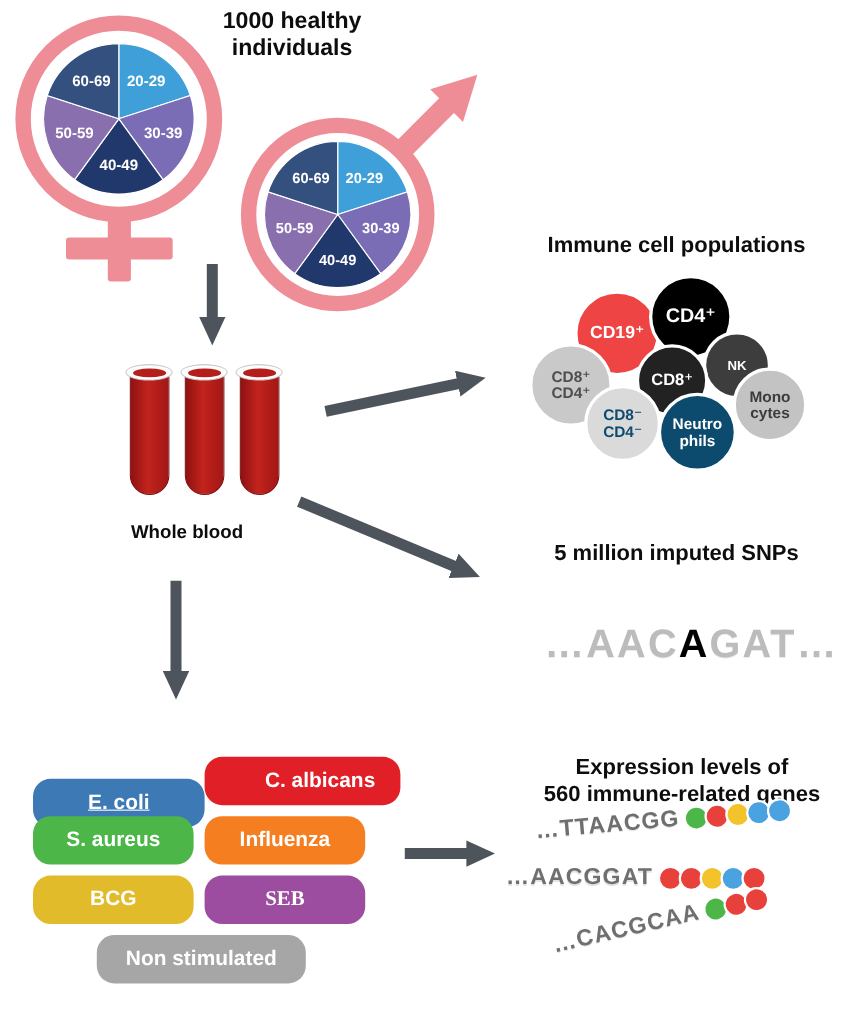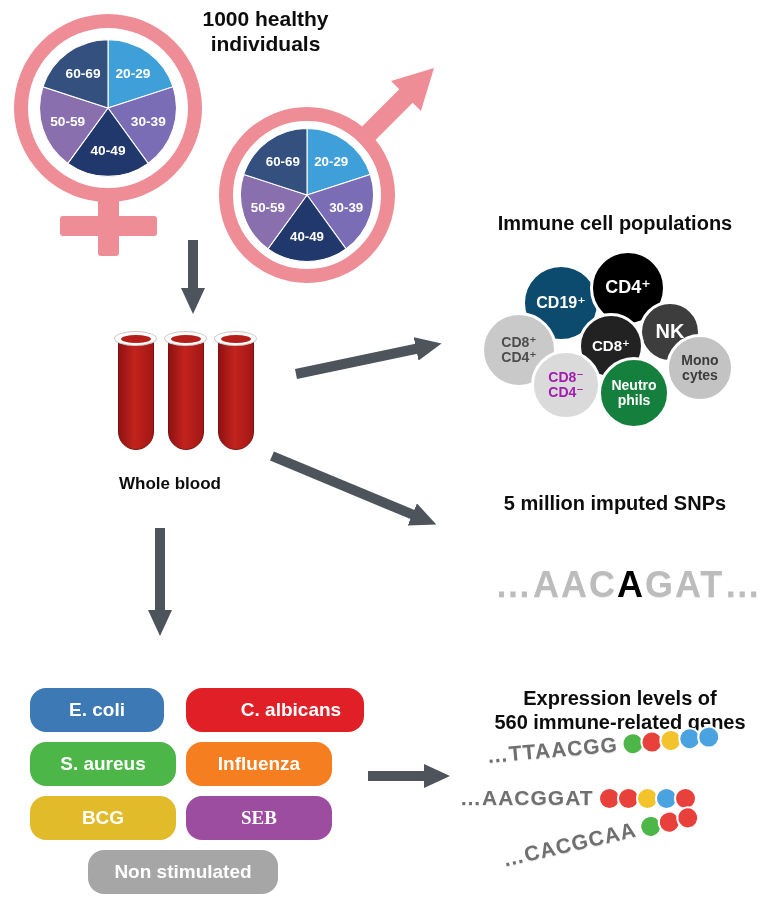--- a/index.html
+++ b/index.html
@@ -40,38 +40,38 @@
   .tube::after{content:"";position:absolute;top:-4px;left:2px;width:30px;height:8px;
     background:#b51f1b;border-radius:50%;}
   #tube-1{left:118px;} #tube-2{left:168px;} #tube-3{left:218px;}
 
   
   .cell{position:absolute;border-radius:50%;border:3px solid #fff;box-sizing:border-box;
     display:flex;flex-direction:column;align-items:center;justify-content:center;
     font-weight:bold;font-size:14px;line-height:1.08;text-align:center;}
   .cell-0{left:522px;top:264px;width:78px;height:78px;font-size:16px;}
   .cell-1{left:590px;top:250px;width:76px;height:76px;font-size:18px;}
-  .cell-2{left:639px;top:301px;width:62px;height:62px;font-size:20px;}
+  .cell-2{left:639px;top:301px;width:62px;height:62px;font-size:12px;}
   .cell-3{left:578px;top:313px;width:66px;height:66px;font-size:15px;}
   .cell-4{left:481px;top:312px;width:76px;height:76px;}
   .cell-5{left:666px;top:334px;width:68px;height:68px;}
   .cell-6{left:531px;top:350px;width:70px;height:70px;}
   .cell-7{left:598px;top:357px;width:72px;height:72px;}
 
   
   .snp-row{position:absolute;font-weight:bold;font-size:36px;letter-spacing:2px;
     color:#bcbcbc;text-shadow:0 1px 0 #eaeaea;white-space:nowrap;}
   .snp-row .variant{color:#000;text-shadow:none;}
   .snp-0{left:483px;top:524px;}
   .snp-1{left:495px;top:564px;}
 
   
   .pill{position:absolute;height:44px;border-radius:16px;color:#fff;font-weight:bold;
     font-size:19px;display:flex;align-items:center;justify-content:center;}
-  .pill-0{left:30px;top:688px;width:134px;}
+  .pill-0{left:30px;top:708px;width:156px;text-decoration:underline;}
   .pill-1{left:186px;top:688px;width:146px;padding-left:32px;}
   .pill-2{left:30px;top:742px;width:146px;}
   .pill-3{left:186px;top:742px;width:146px;}
   .pill-4{left:30px;top:796px;width:146px;}
   .pill-5{left:186px;top:796px;width:146px;font-family:Liberation Serif, serif;}
   .pill-6{left:88px;top:850px;width:190px;}
 
   
   .expr-row{position:absolute;display:flex;align-items:center;font-weight:bold;
     letter-spacing:1px;color:#6f6f6f;font-size:21px;white-space:nowrap;}
@@ -138,45 +138,45 @@
     <line x1="368" y1="776" x2="428" y2="776" marker-end="url(#ah)"></line>
   </svg>
 
   <div id="tube-1" class="tube"></div>
   <div id="tube-2" class="tube"></div>
   <div id="tube-3" class="tube"></div>
   <div id="whole-blood-label" class="heading">Whole blood</div>
 
   <div id="immune-title" class="heading">Immune cell populations</div>
   <div id="cells-layer">
-      <div class="cell cell-0" style="background: #0c4a6e; color: rgb(255, 255, 255); text-align: center;">
+      <div class="cell cell-0" style="background: #ef4444; color: rgb(255, 255, 255); text-align: center;">
         <div>CD19⁺</div>
       </div>
       <div class="cell cell-1" style="background: rgb(0, 0, 0); color: rgb(255, 255, 255);">
         <div>CD4⁺</div>
       </div>
       <div class="cell cell-2" style="background: rgb(61, 61, 61); color: rgb(255, 255, 255);">
         <div>NK</div>
       </div>
       <div class="cell cell-3" style="background: rgb(34, 34, 34); color: rgb(255, 255, 255);">
         <div>CD8⁺</div>
       </div>
       <div class="cell cell-4" style="background: rgb(201, 201, 201); color: rgb(77, 77, 77);">
         <div>CD8⁺</div>
         <div>CD4⁺</div>
       </div>
       <div class="cell cell-5" style="background: rgb(195, 195, 195); color: rgb(60, 60, 60);">
         <div>Mono</div>
         <div>cytes</div>
       </div>
-      <div class="cell cell-6" style="background: rgb(218, 218, 218); color: #a21caf;">
+      <div class="cell cell-6" style="background: rgb(218, 218, 218); color: #0c4a6e;">
         <div>CD8⁻</div>
         <div>CD4⁻</div>
       </div>
-      <div class="cell cell-7" style="background: #15803d; color: rgb(255, 255, 255);">
+      <div class="cell cell-7" style="background: #0c4a6e; color: rgb(255, 255, 255);">
         <div>Neutro</div>
         <div>phils</div>
       </div>
     </div>
 
   <div id="snp-title" class="heading">5 million imputed SNPs</div>
   <div class="snp-row snp-1">
     <span>…AAC</span><span class="variant">A</span><span>GAT…</span>
   </div>
 

